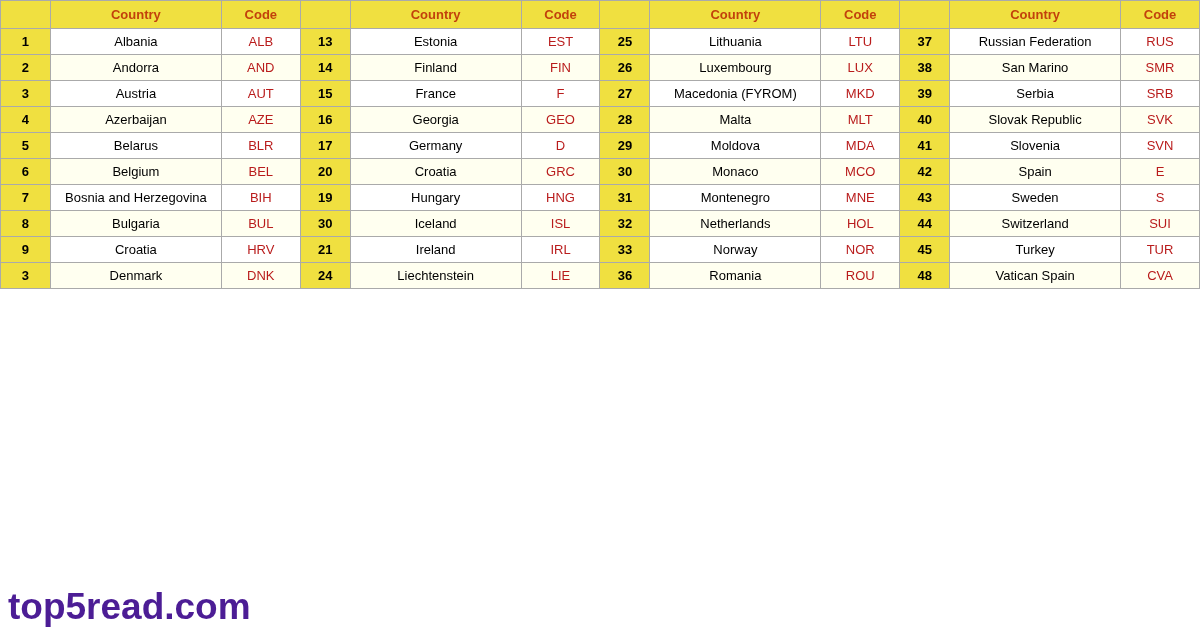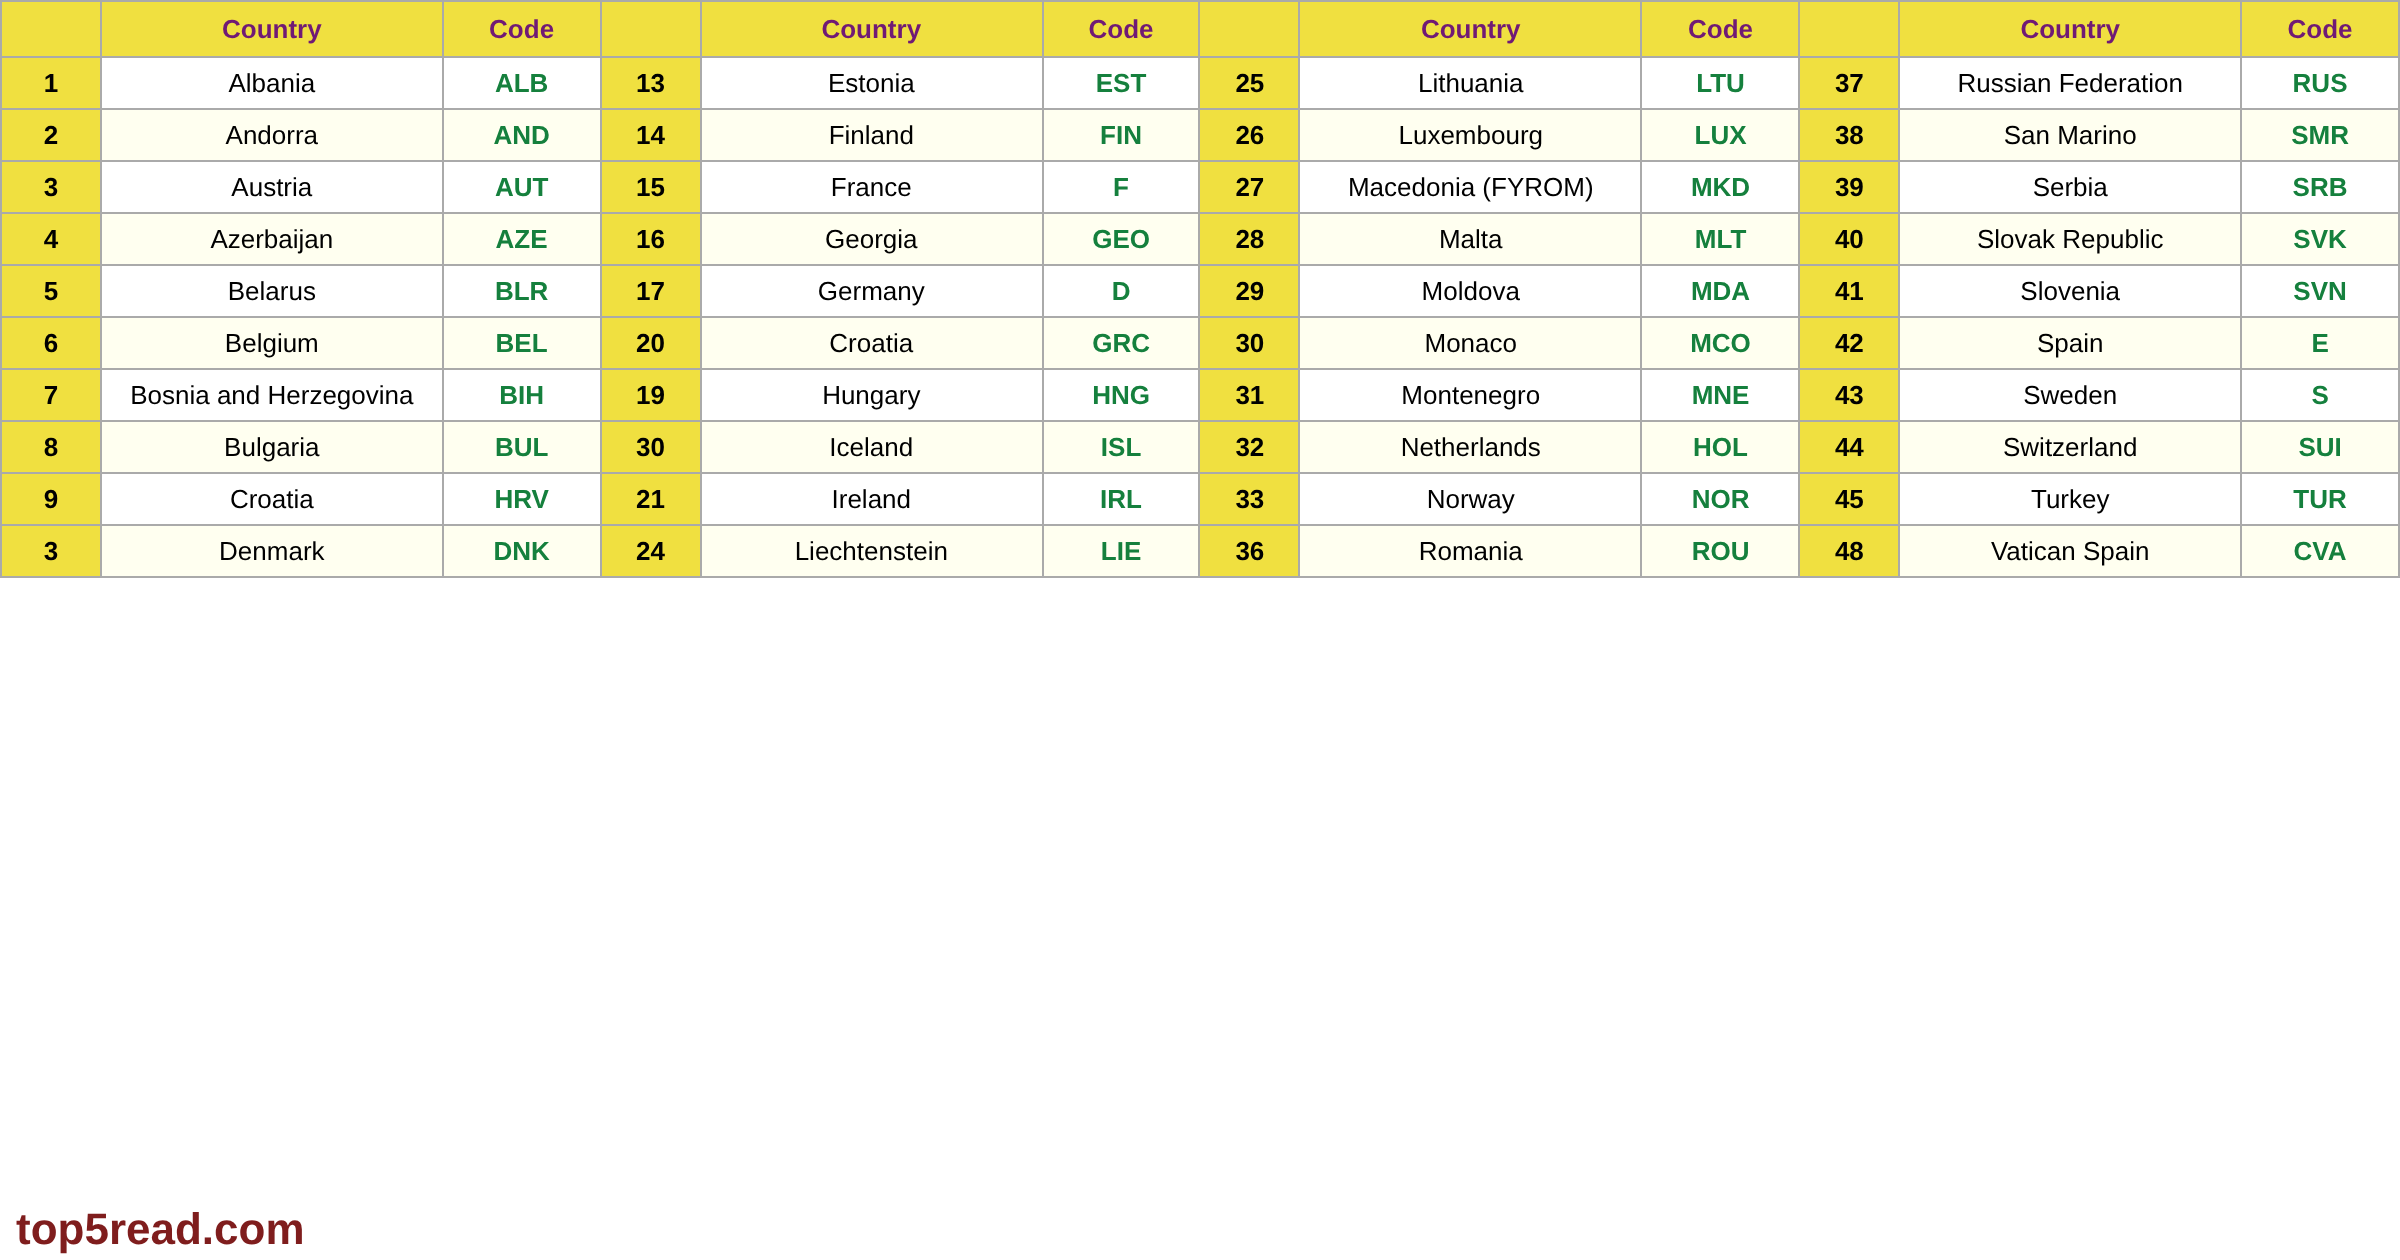--- a/index.html
+++ b/index.html
@@ -18,21 +18,21 @@
     table {
       width: 100%;
       border-collapse: collapse;
     }
     th {
       background-color: #f0e040;
       border: 1px solid #aaa;
       padding: 6px 8px;
       text-align: center;
       font-weight: bold;
-      color: #701a75;
+      color: #c2410c;
     }
     td {
       border: 1px solid #aaa;
       padding: 5px 8px;
       text-align: center;
       color: #000;
       background: #fff;
     }
     tr:nth-child(even) td {
       background: #fffff0;
@@ -40,30 +40,30 @@
     td.num-col {
       background-color: #f0e040 !important;
       font-weight: bold;
       width: 38px;
     }
     td.country-col {
       width: 130px;
     }
     td.code-col {
       width: 60px;
-      color: #15803d;
-      font-weight: bold;
+      color: #b91c1c;
+      font-weight: normal;
     }
     .watermark {
       position: fixed;
       bottom: 0;
       left: 0;
-      font-size: 22px;
+      font-size: 37px;
       font-weight: bold;
-      color: #7f1d1d;
+      color: #4c1d95;
       background: rgba(255,255,255,0.85);
       padding: 2px 8px;
       z-index: 100;
     }
   </style>
 </head>
 <body>
 
 <div class="table-wrapper">
   <table>

